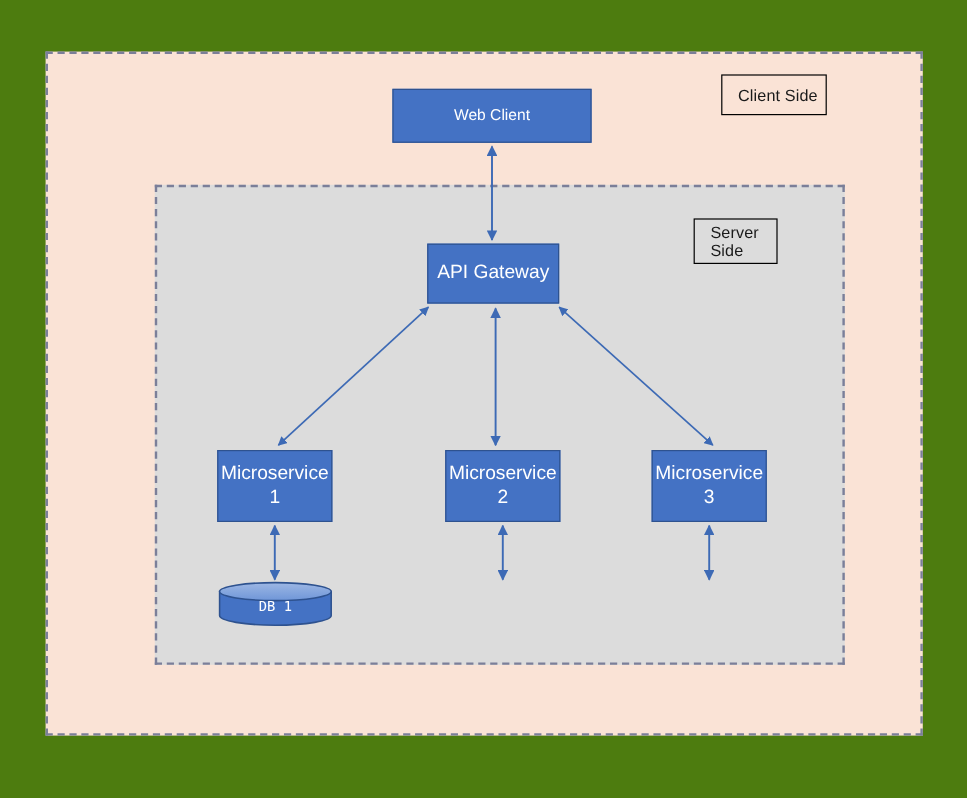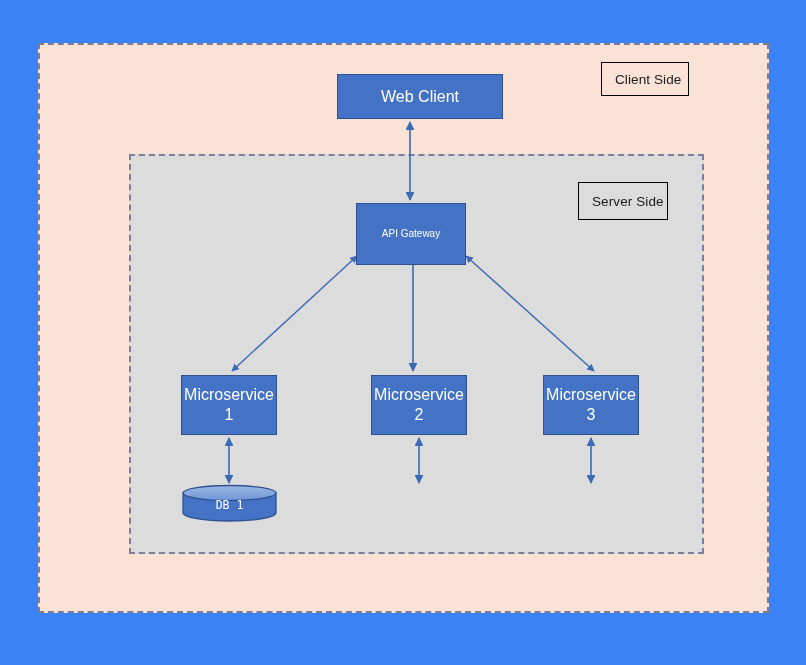--- a/index.html
+++ b/index.html
@@ -8,21 +8,21 @@
     padding: 0;
     background: #ffffff;
   }
   body {
     font-family: "Liberation Sans", sans-serif;
   }
   #canvas {
     position: relative;
     width: 806px;
     height: 665px;
-    background: #3b82f6;
+    background: #4d7c0f;
     overflow: hidden;
   }
 
   
   .zone {
     position: absolute;
     box-sizing: border-box;
   }
   #client-zone {
     left: 38px;
@@ -57,50 +57,50 @@
   }
   #client-side-label {
     left: 601px;
     top: 62px;
     width: 88px;
     height: 34px;
   }
   #server-side-label {
     left: 578px;
     top: 182px;
-    width: 90px;
+    width: 70px;
     height: 38px;
   }
 
   
   .node-box {
     position: absolute;
     box-sizing: border-box;
     background: #4472c4;
     border: 1.5px solid #2e528f;
     color: #ffffff;
     display: flex;
     align-items: center;
     justify-content: center;
     text-align: center;
     line-height: 1.25;
   }
   #web-client {
-    left: 337px;
+    left: 327px;
     top: 74px;
     width: 166px;
     height: 45px;
-    font-size: 16px;
+    font-size: 13px;
   }
   #api-gateway {
     left: 356px;
     top: 203px;
     width: 110px;
-    height: 62px;
-    font-size: 10px;
+    height: 50px;
+    font-size: 16px;
   }
   .microservice {
     width: 96px;
     height: 60px;
     font-size: 16px;
   }
   #microservice-1 { left: 181px; top: 375px; }
   #microservice-2 { left: 371px; top: 375px; }
   #microservice-3 { left: 543px; top: 375px; }
   .ms-label { white-space: pre-line; }

